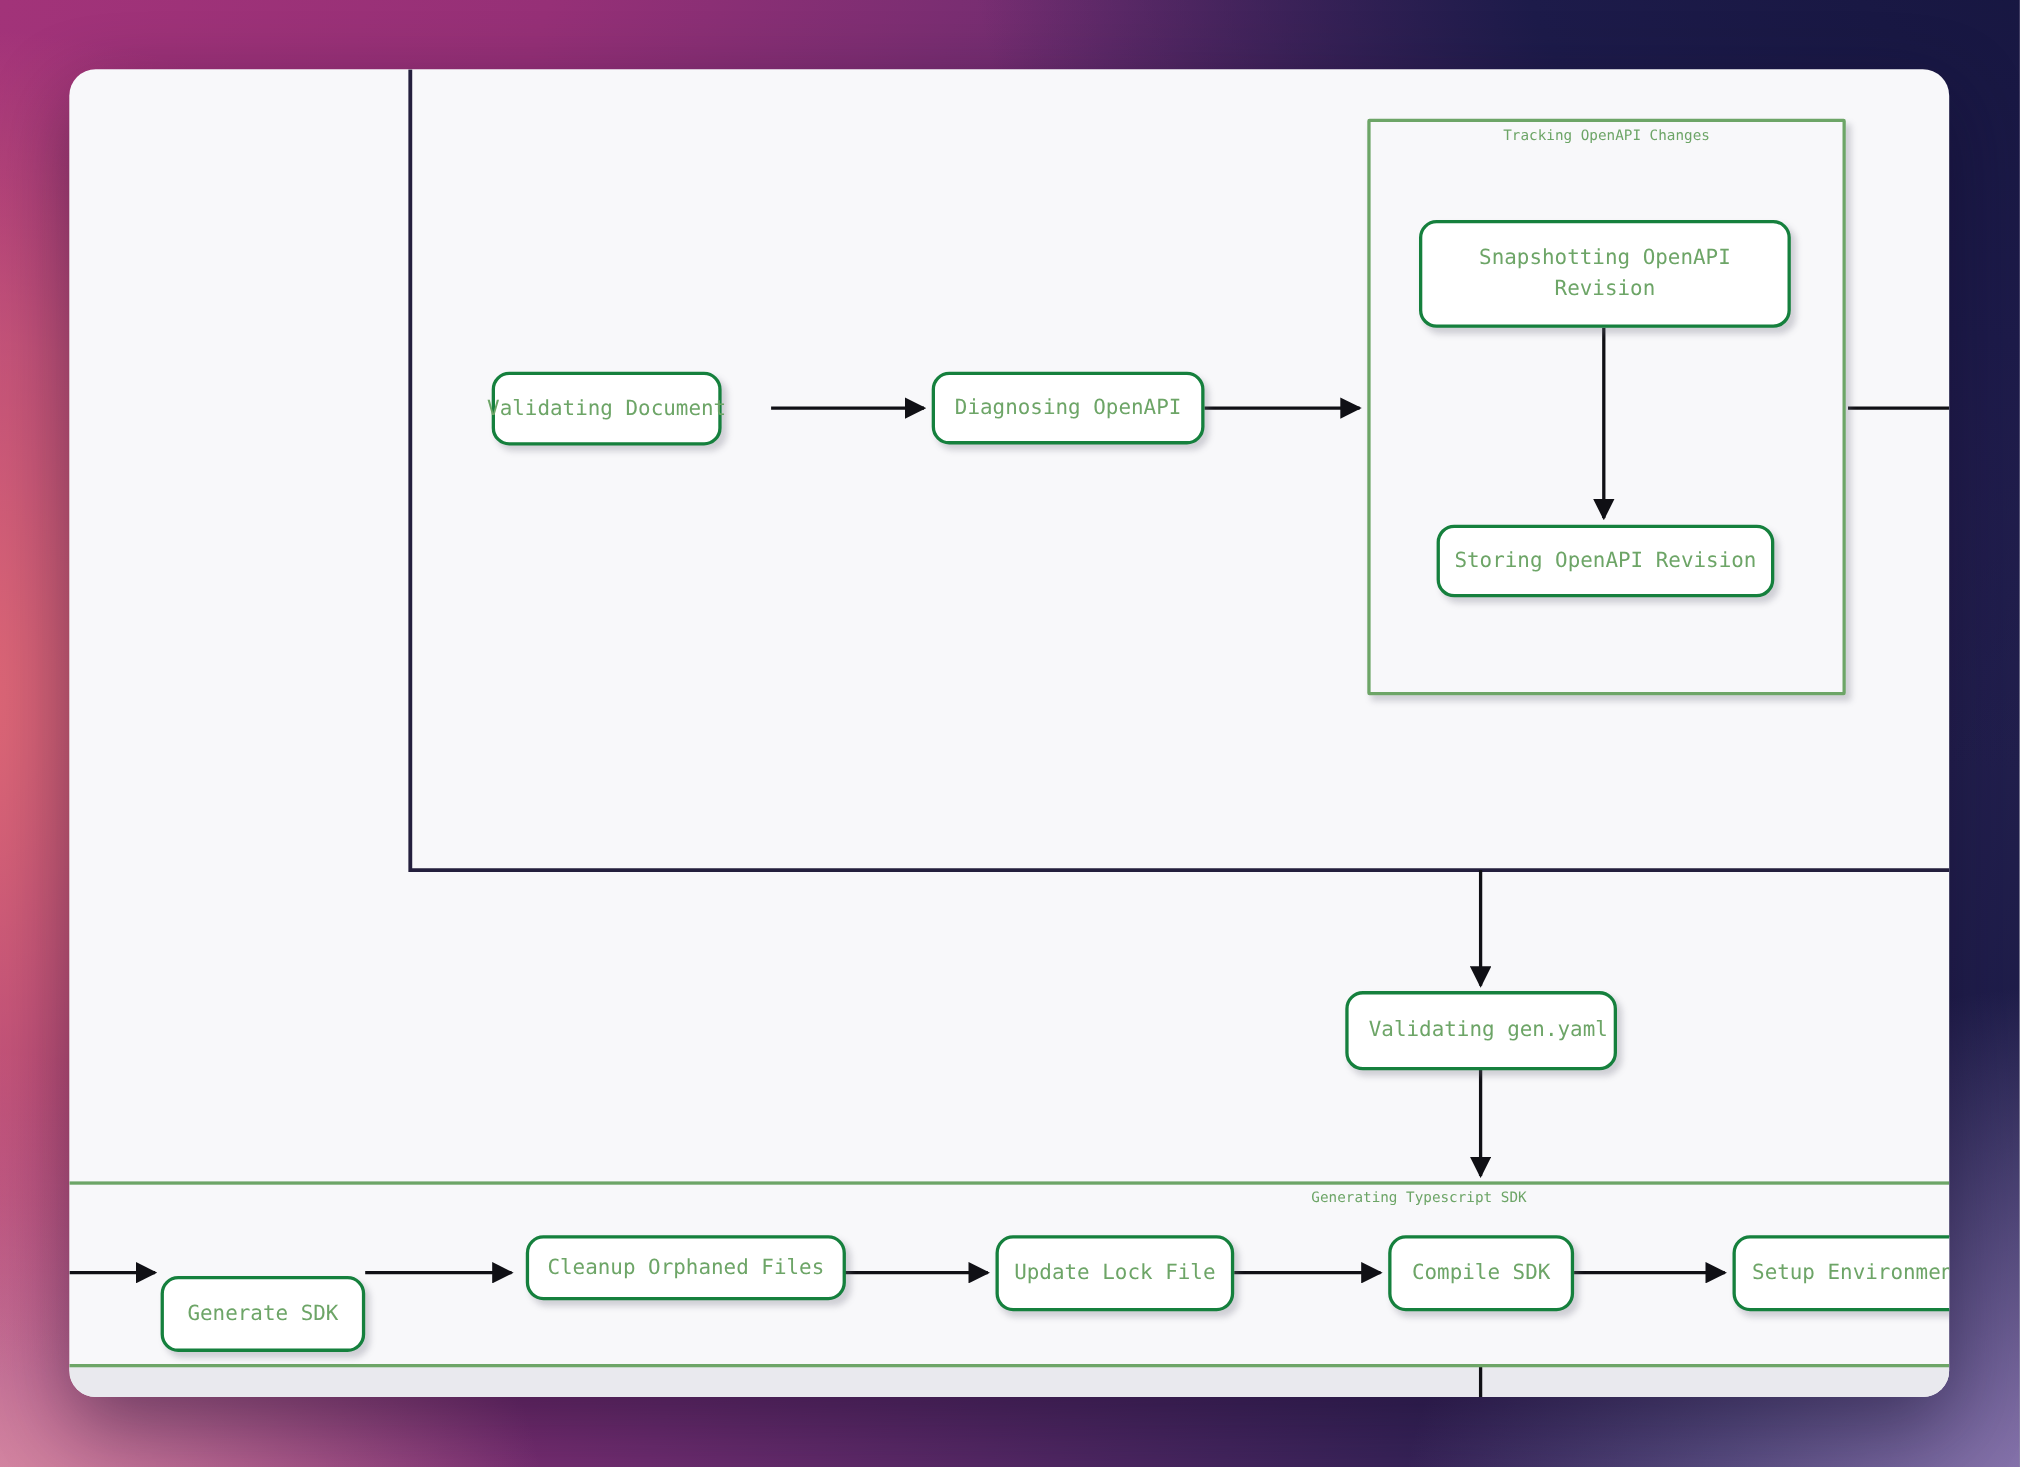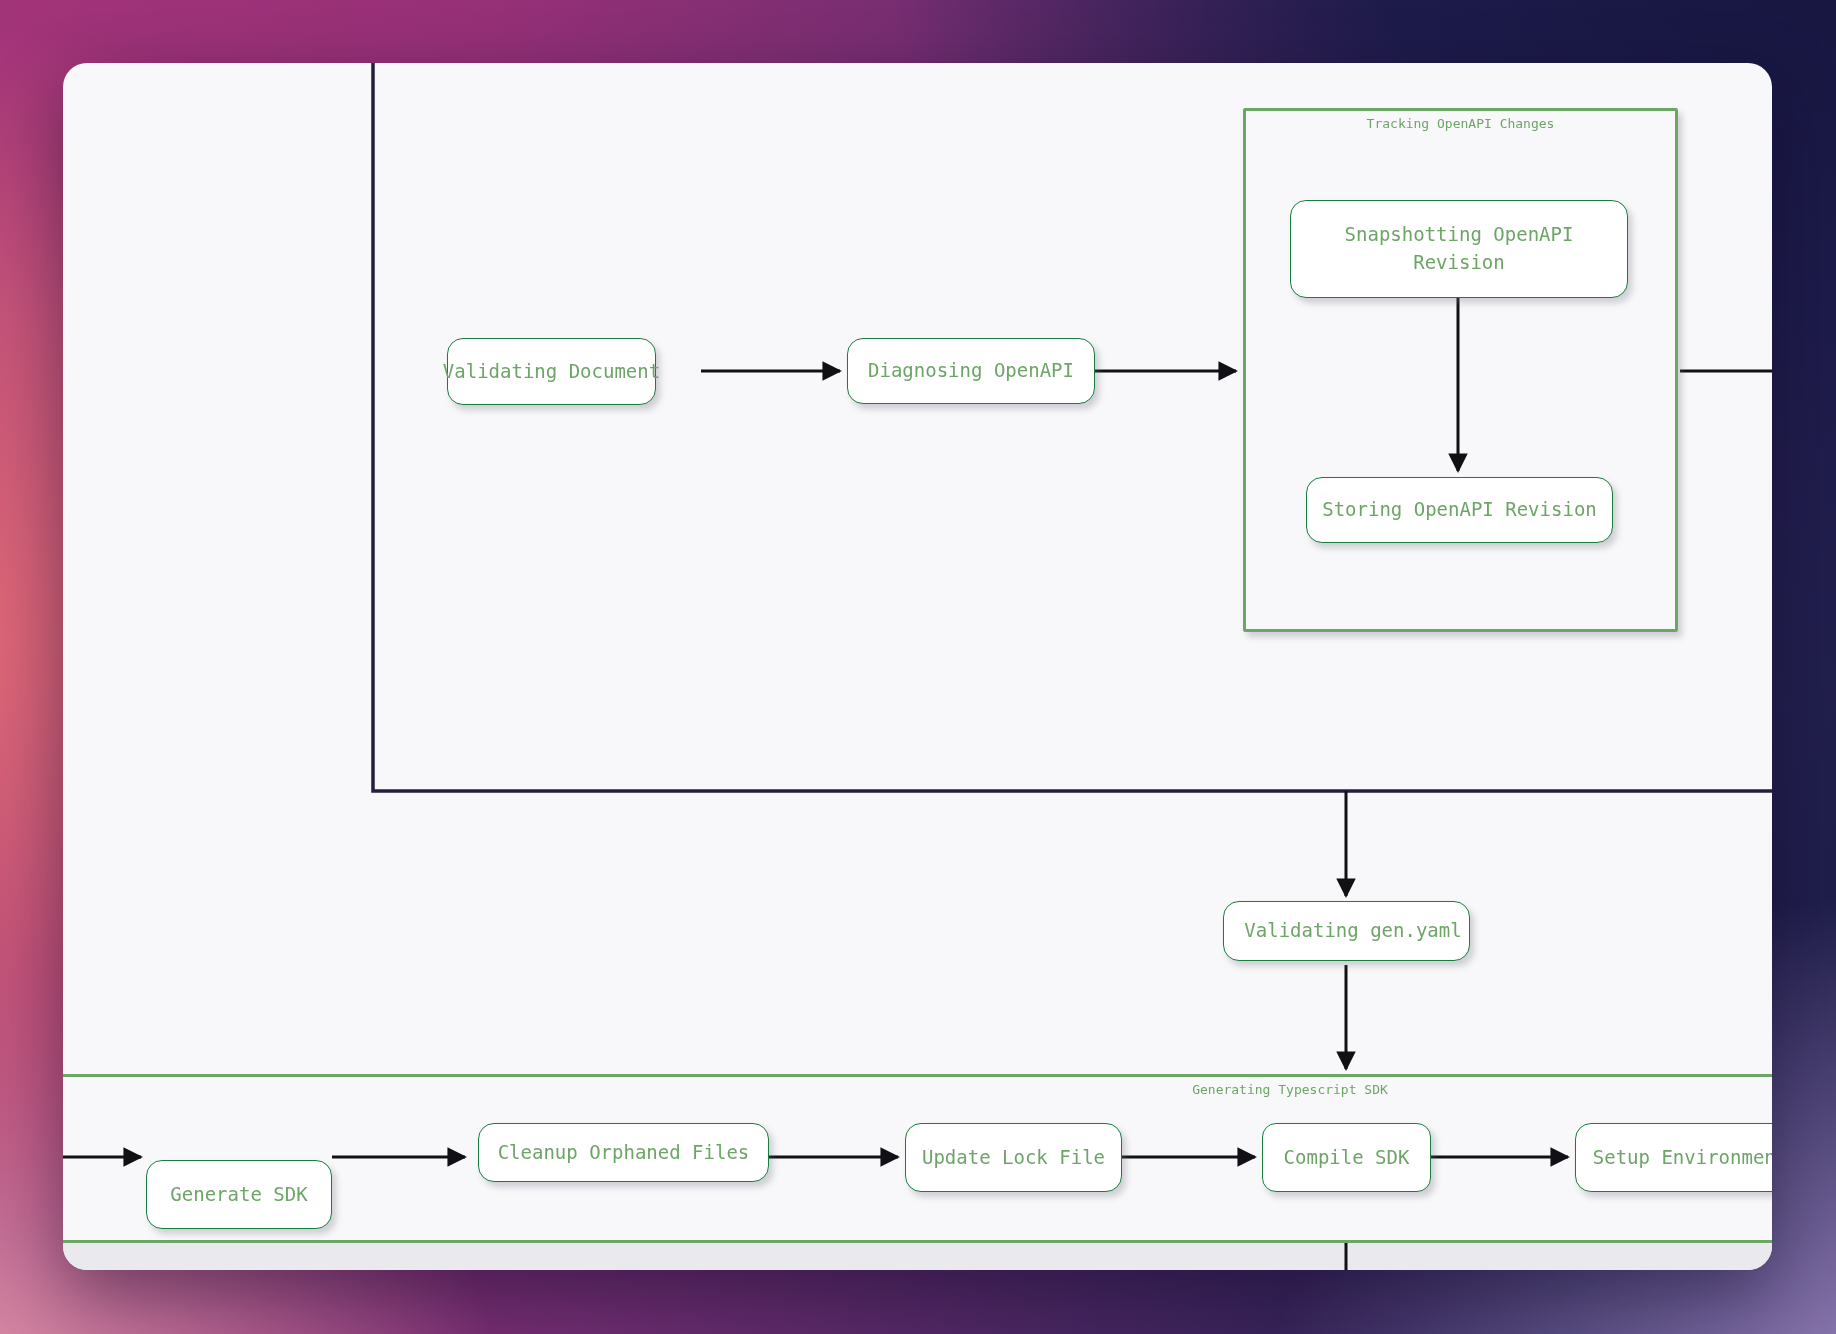--- a/index.html
+++ b/index.html
@@ -14,21 +14,21 @@
       linear-gradient(108deg, #a23379 0%, #963077 22%, #6f2d70 45%, #45265f 68%, #23204f 88%, #1a1a45 100%);
   }
   .card{
     position:absolute;left:63px;top:63px;width:1709px;height:1207px;
     background:#f8f8fa;border-radius:24px;overflow:hidden;
     box-shadow:0 25px 70px rgba(15,8,40,0.45);
   }
   .layer{position:absolute;left:0;top:0;}
   .node{
     position:absolute;display:flex;align-items:center;justify-content:center;
-    background:#ffffff;border:1px solid #15803d;border-radius:16px;
+    background:#ffffff;border:3px solid #15803d;border-radius:16px;
     color:#6da567;font-size:19px;line-height:1.45;text-align:center;
     box-shadow:4px 5px 6px rgba(110,110,125,0.30);
     white-space:nowrap;box-sizing:border-box;padding:0 8px;
   }
   .node.wrap{white-space:normal;}
   .cluster-title{
     position:absolute;color:#6da567;font-size:13px;text-align:center;
   }
   .cluster-box{
     position:absolute;border:3px solid #6da567;border-radius:2px;
@@ -83,37 +83,37 @@
   </div>
 
   <div class="node wrap" style="left:1227px;top:137px;width:338px;height:98px;">
     <span>Snapshotting OpenAPI Revision</span>
   </div>
 
   <div class="node" style="left:1243px;top:414px;width:307px;height:66px;">
     <span>Storing OpenAPI Revision</span>
   </div>
 
-  <div class="node" style="left:1160px;top:838px;width:247px;height:60px;padding-left:21px;">
+  <div class="node" style="left:1160px;top:838px;width:247px;height:72px;padding-left:21px;">
     <span>Validating gen.yaml</span>
   </div>
 
   <div class="node" style="left:83px;top:1060px;width:186px;height:69px;margin-top:37px;">
     <span>Generate SDK</span>
   </div>
 
   <div class="node" style="left:415px;top:1060px;width:291px;height:59px;">
     <span>Cleanup Orphaned Files</span>
   </div>
 
   <div class="node" style="left:842px;top:1060px;width:217px;height:69px;">
     <span>Update Lock File</span>
   </div>
 
-  <div class="node" style="left:1199px;top:1060px;width:169px;height:69px;border-radius:14px;">
+  <div class="node" style="left:1199px;top:1060px;width:169px;height:69px;">
     <span>Compile SDK</span>
   </div>
 
   <div class="node" style="left:1512px;top:1060px;width:230px;height:69px;">
     <span>Setup Environment</span>
   </div>
 
 </div>
 
 </body></html>

